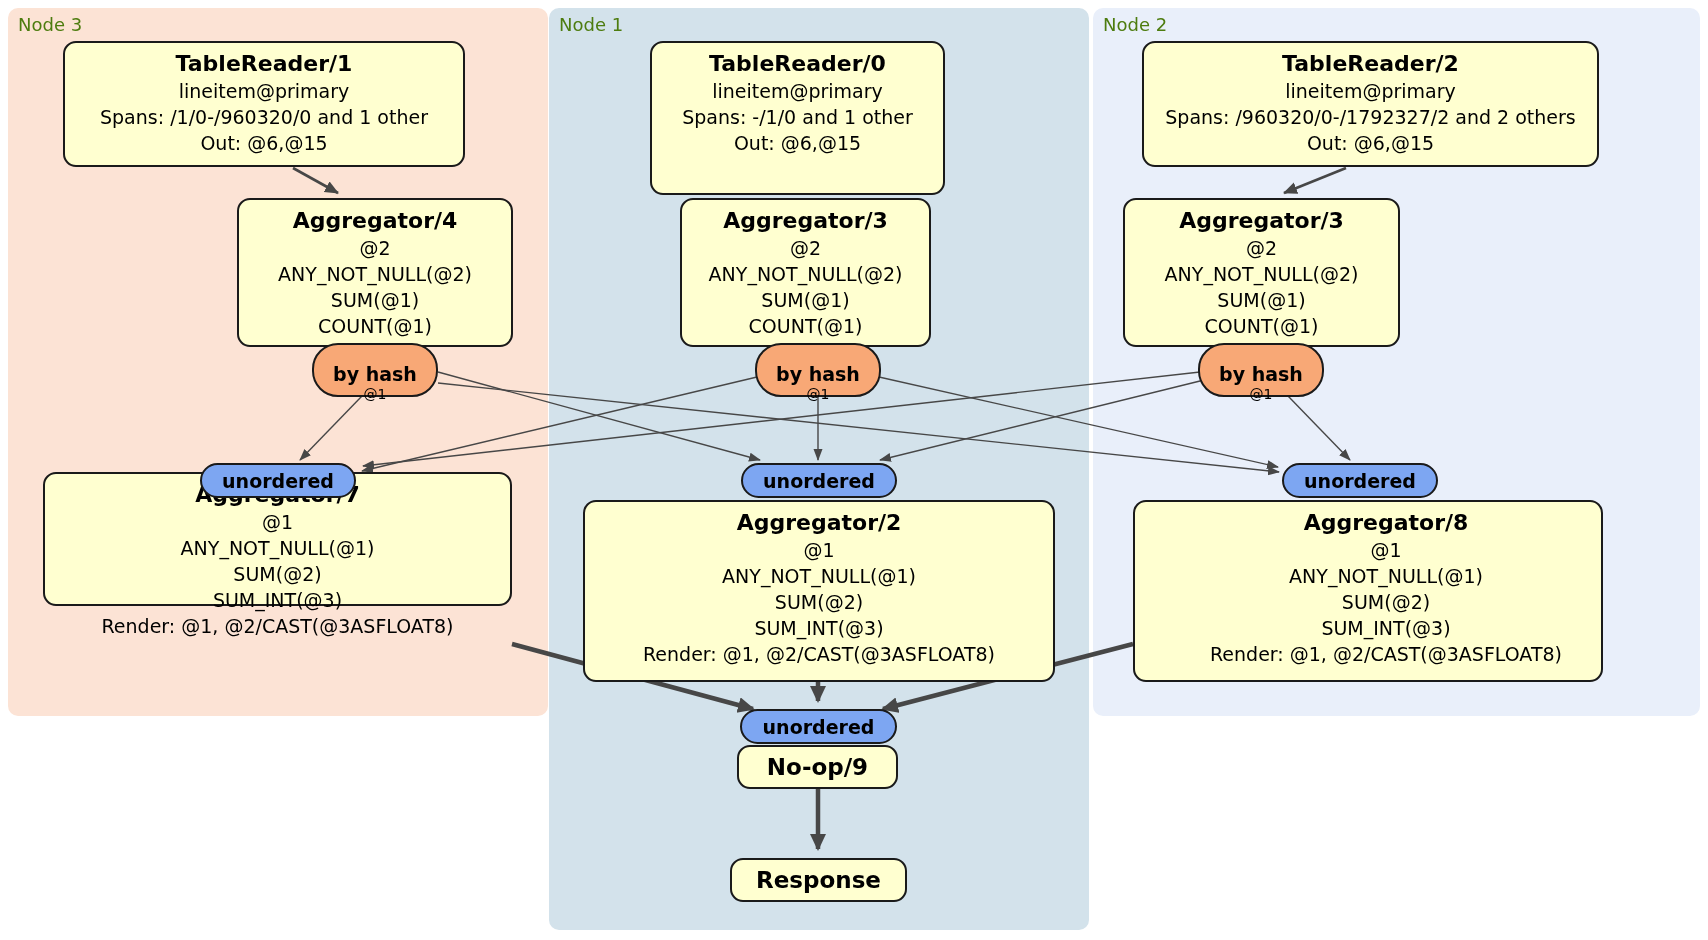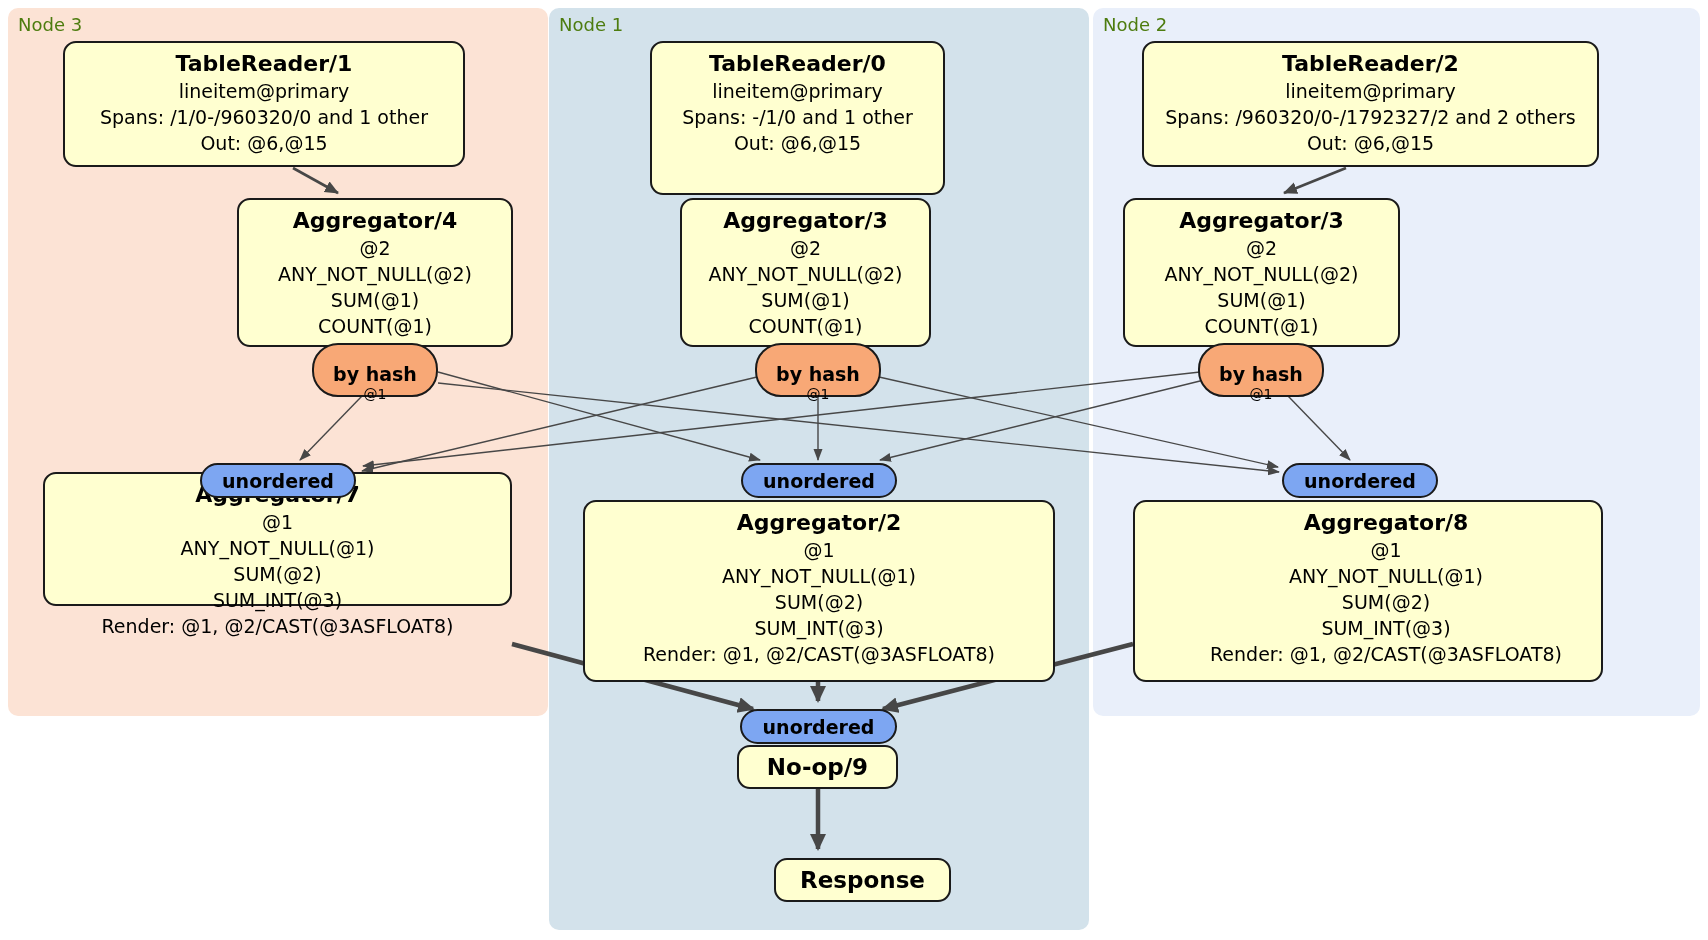--- a/index.html
+++ b/index.html
@@ -176,17 +176,17 @@
     <div class="nb-line">SUM_INT(@3)</div>
     <div class="nb-line">Render: @1, @2/CAST(@3ASFLOAT8)</div>
   </div>
 
   <div class="sync" style="left:740px;top:709px;width:157px;height:35px;">
     <span>unordered</span>
   </div>
   <div class="nbox simple" style="left:737px;top:745px;width:161px;height:44px;">
     <div class="nb-title">No-op/9</div>
   </div>
-  <div class="nbox simple" style="left:730px;top:858px;width:177px;height:44px;margin-left:44px;">
+  <div class="nbox simple" style="left:730px;top:858px;width:177px;height:44px;">
     <div class="nb-title">Response</div>
   </div>
 
 </div>
 
 </body></html>

